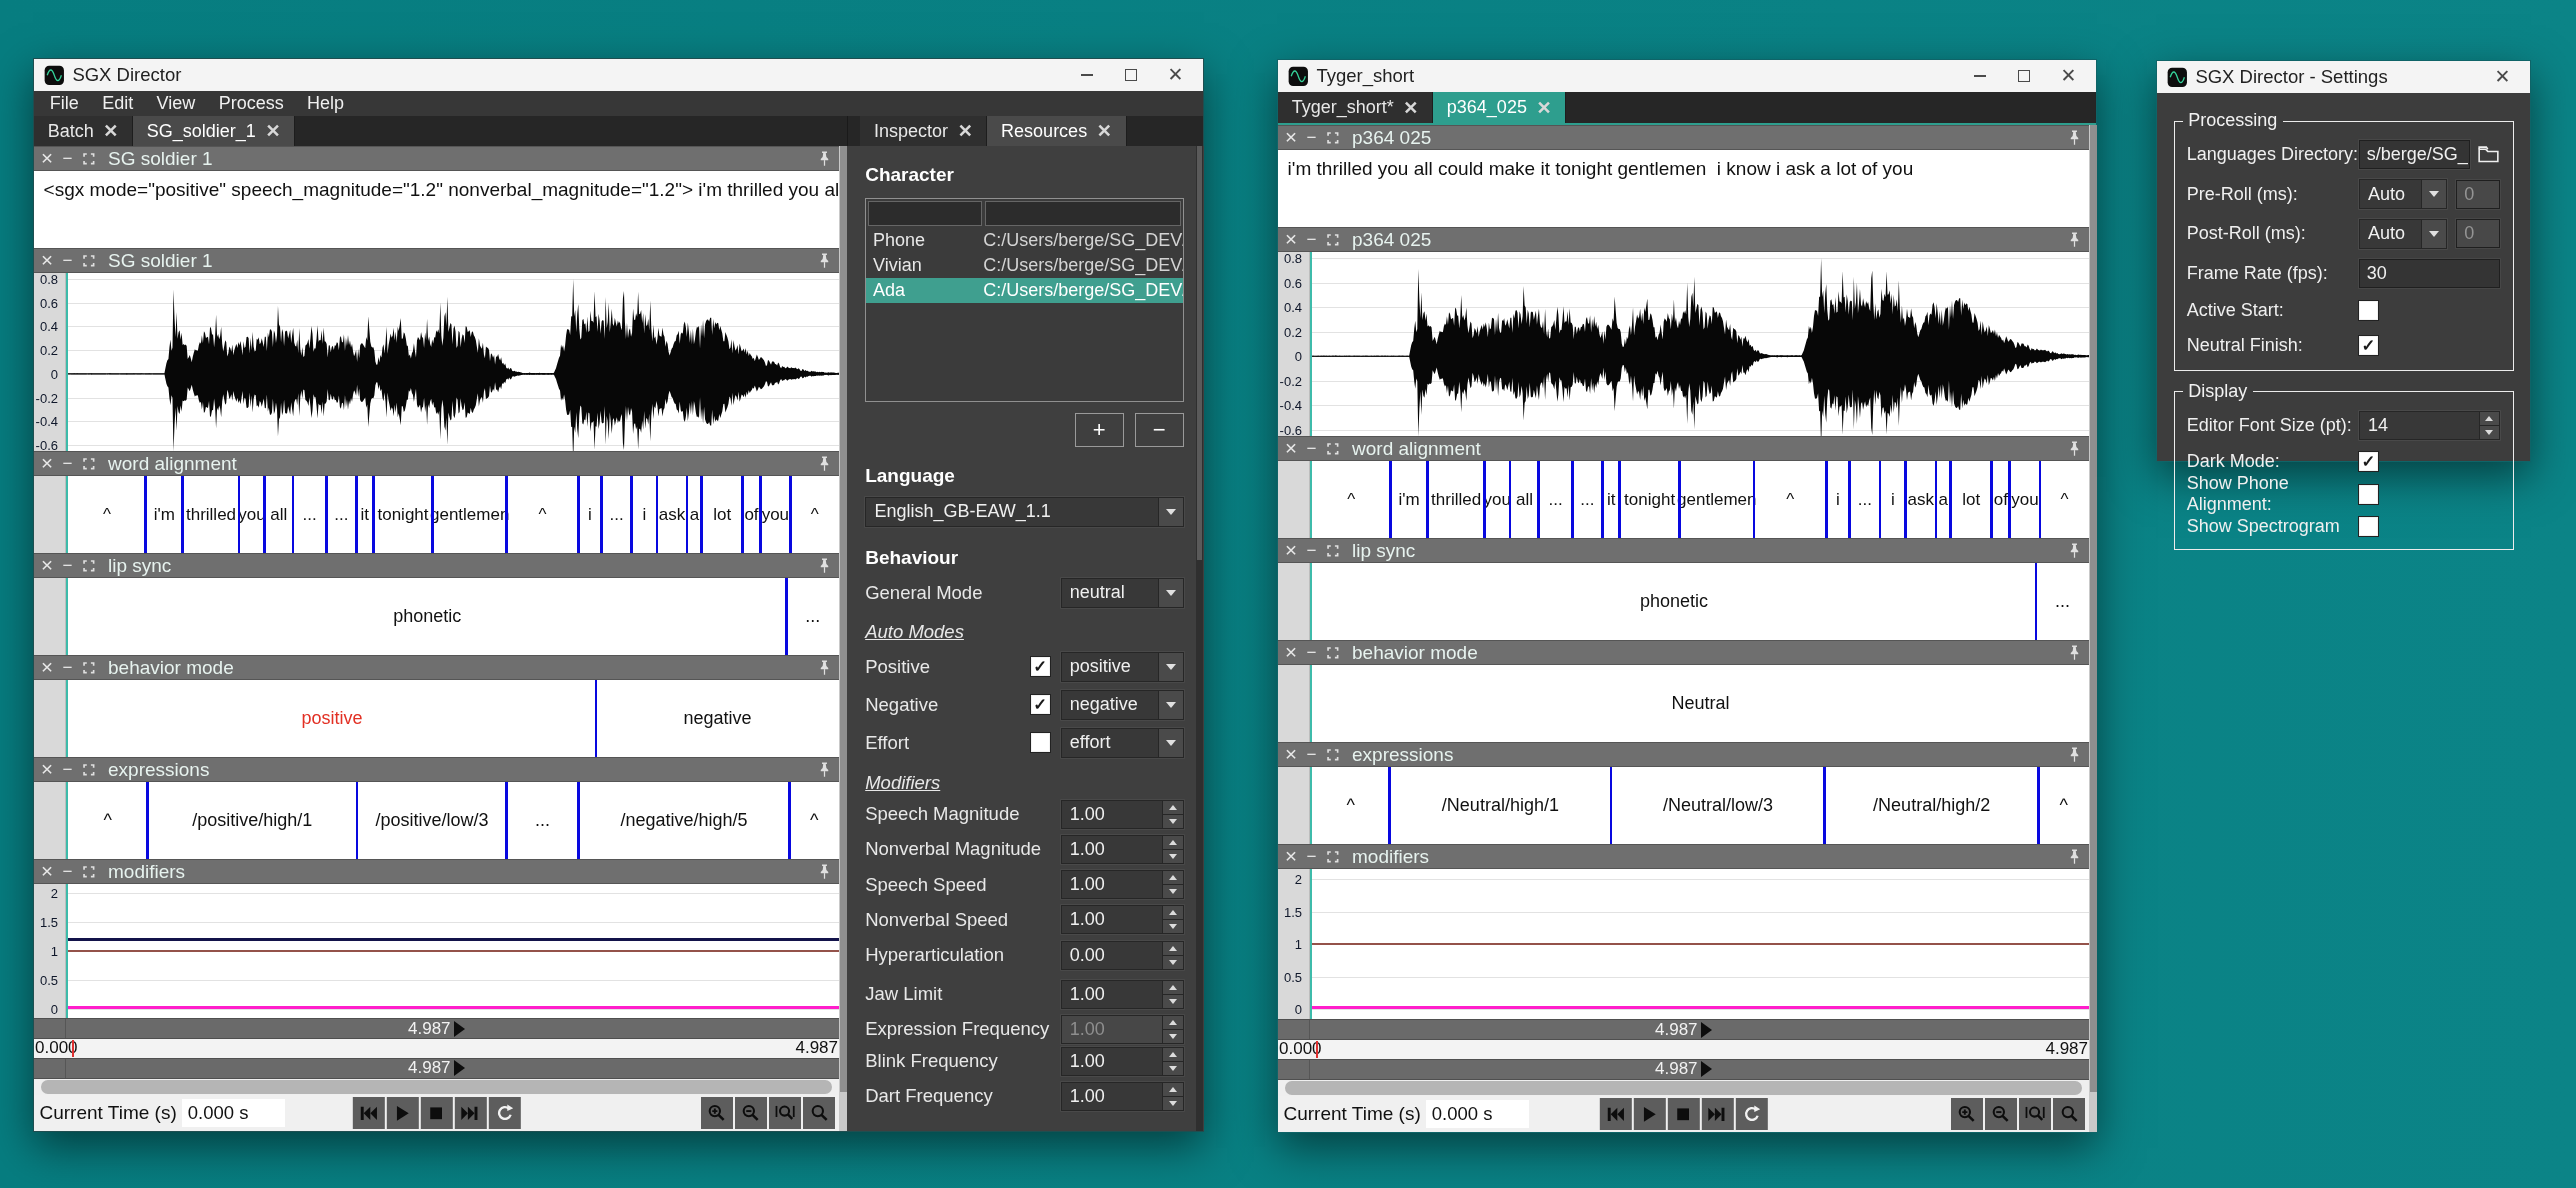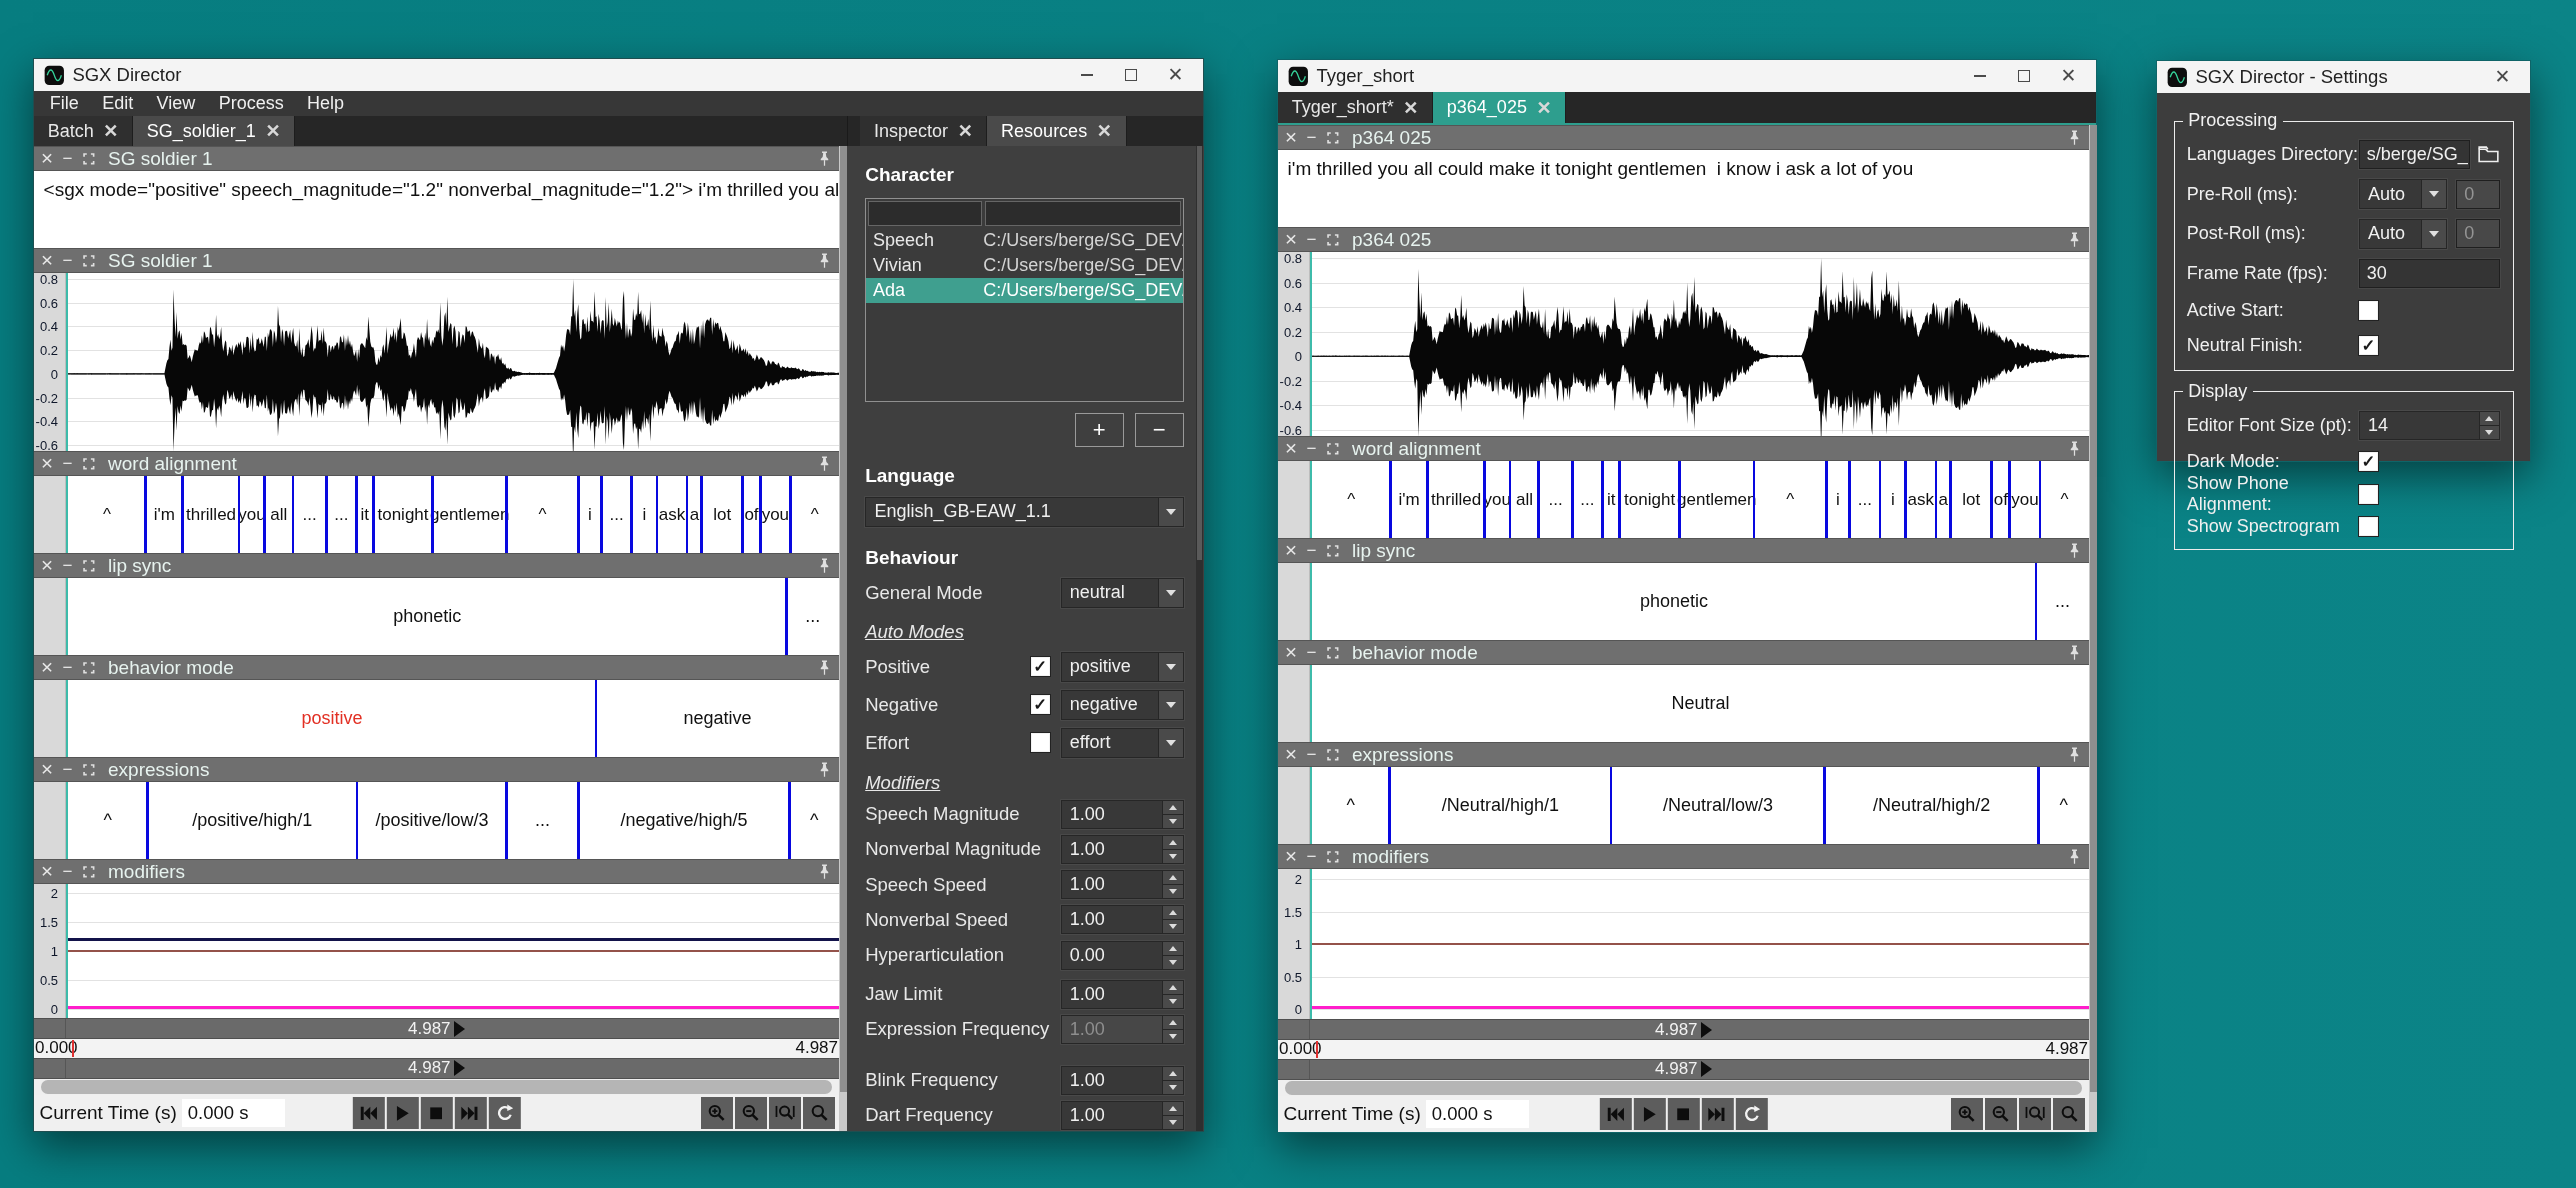--- a/index.html
+++ b/index.html
@@ -533,21 +533,21 @@
           <div class="iscroll">
             <div class="thumb"></div>
           </div>
           <div class="ihead" style="margin-top: 18px;">Character</div>
           <div class="chtable">
             <div class="chhdr">
               <div class="hcell" style="width: 114px;"></div>
               <div class="hcell" style="flex: 1 1 0%;"></div>
             </div>
             <div class="chrow">
-              <span class="name">Speech</span>
+              <span class="name">Phone</span>
               <span class="path">C:/Users/berge/SG_DEV/SG_Characte...</span>
             </div>
             <div class="chrow">
               <span class="name">Vivian</span>
               <span class="path">C:/Users/berge/SG_DEV/SG_Characte...</span>
             </div>
             <div class="chrow sel">
               <span class="name">Ada</span>
               <span class="path">C:/Users/berge/SG_DEV/SG_Characte...</span>
             </div>
@@ -696,21 +696,21 @@
               <div class="btns">
                 <div class="sb">
                   <span class="up"></span>
                 </div>
                 <div class="sb">
                   <span class="dn"></span>
                 </div>
               </div>
             </div>
           </div>
-          <div class="irow" style="margin-top: 22px;">
+          <div class="irow" style="margin-top: 3px;">
             <span class="ilabel">Blink Frequency</span>
             <div class="spin" style="width: 123px;">
               <span class="val">1.00</span>
               <div class="btns">
                 <div class="sb">
                   <span class="up"></span>
                 </div>
                 <div class="sb">
                   <span class="dn"></span>
                 </div>

